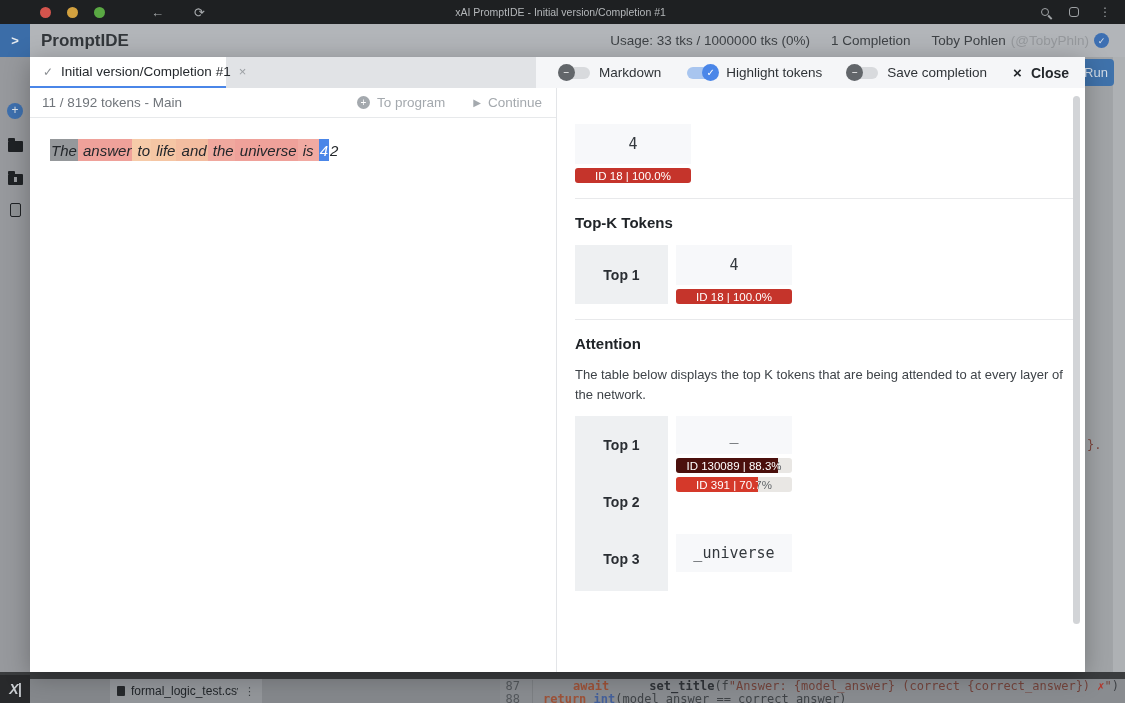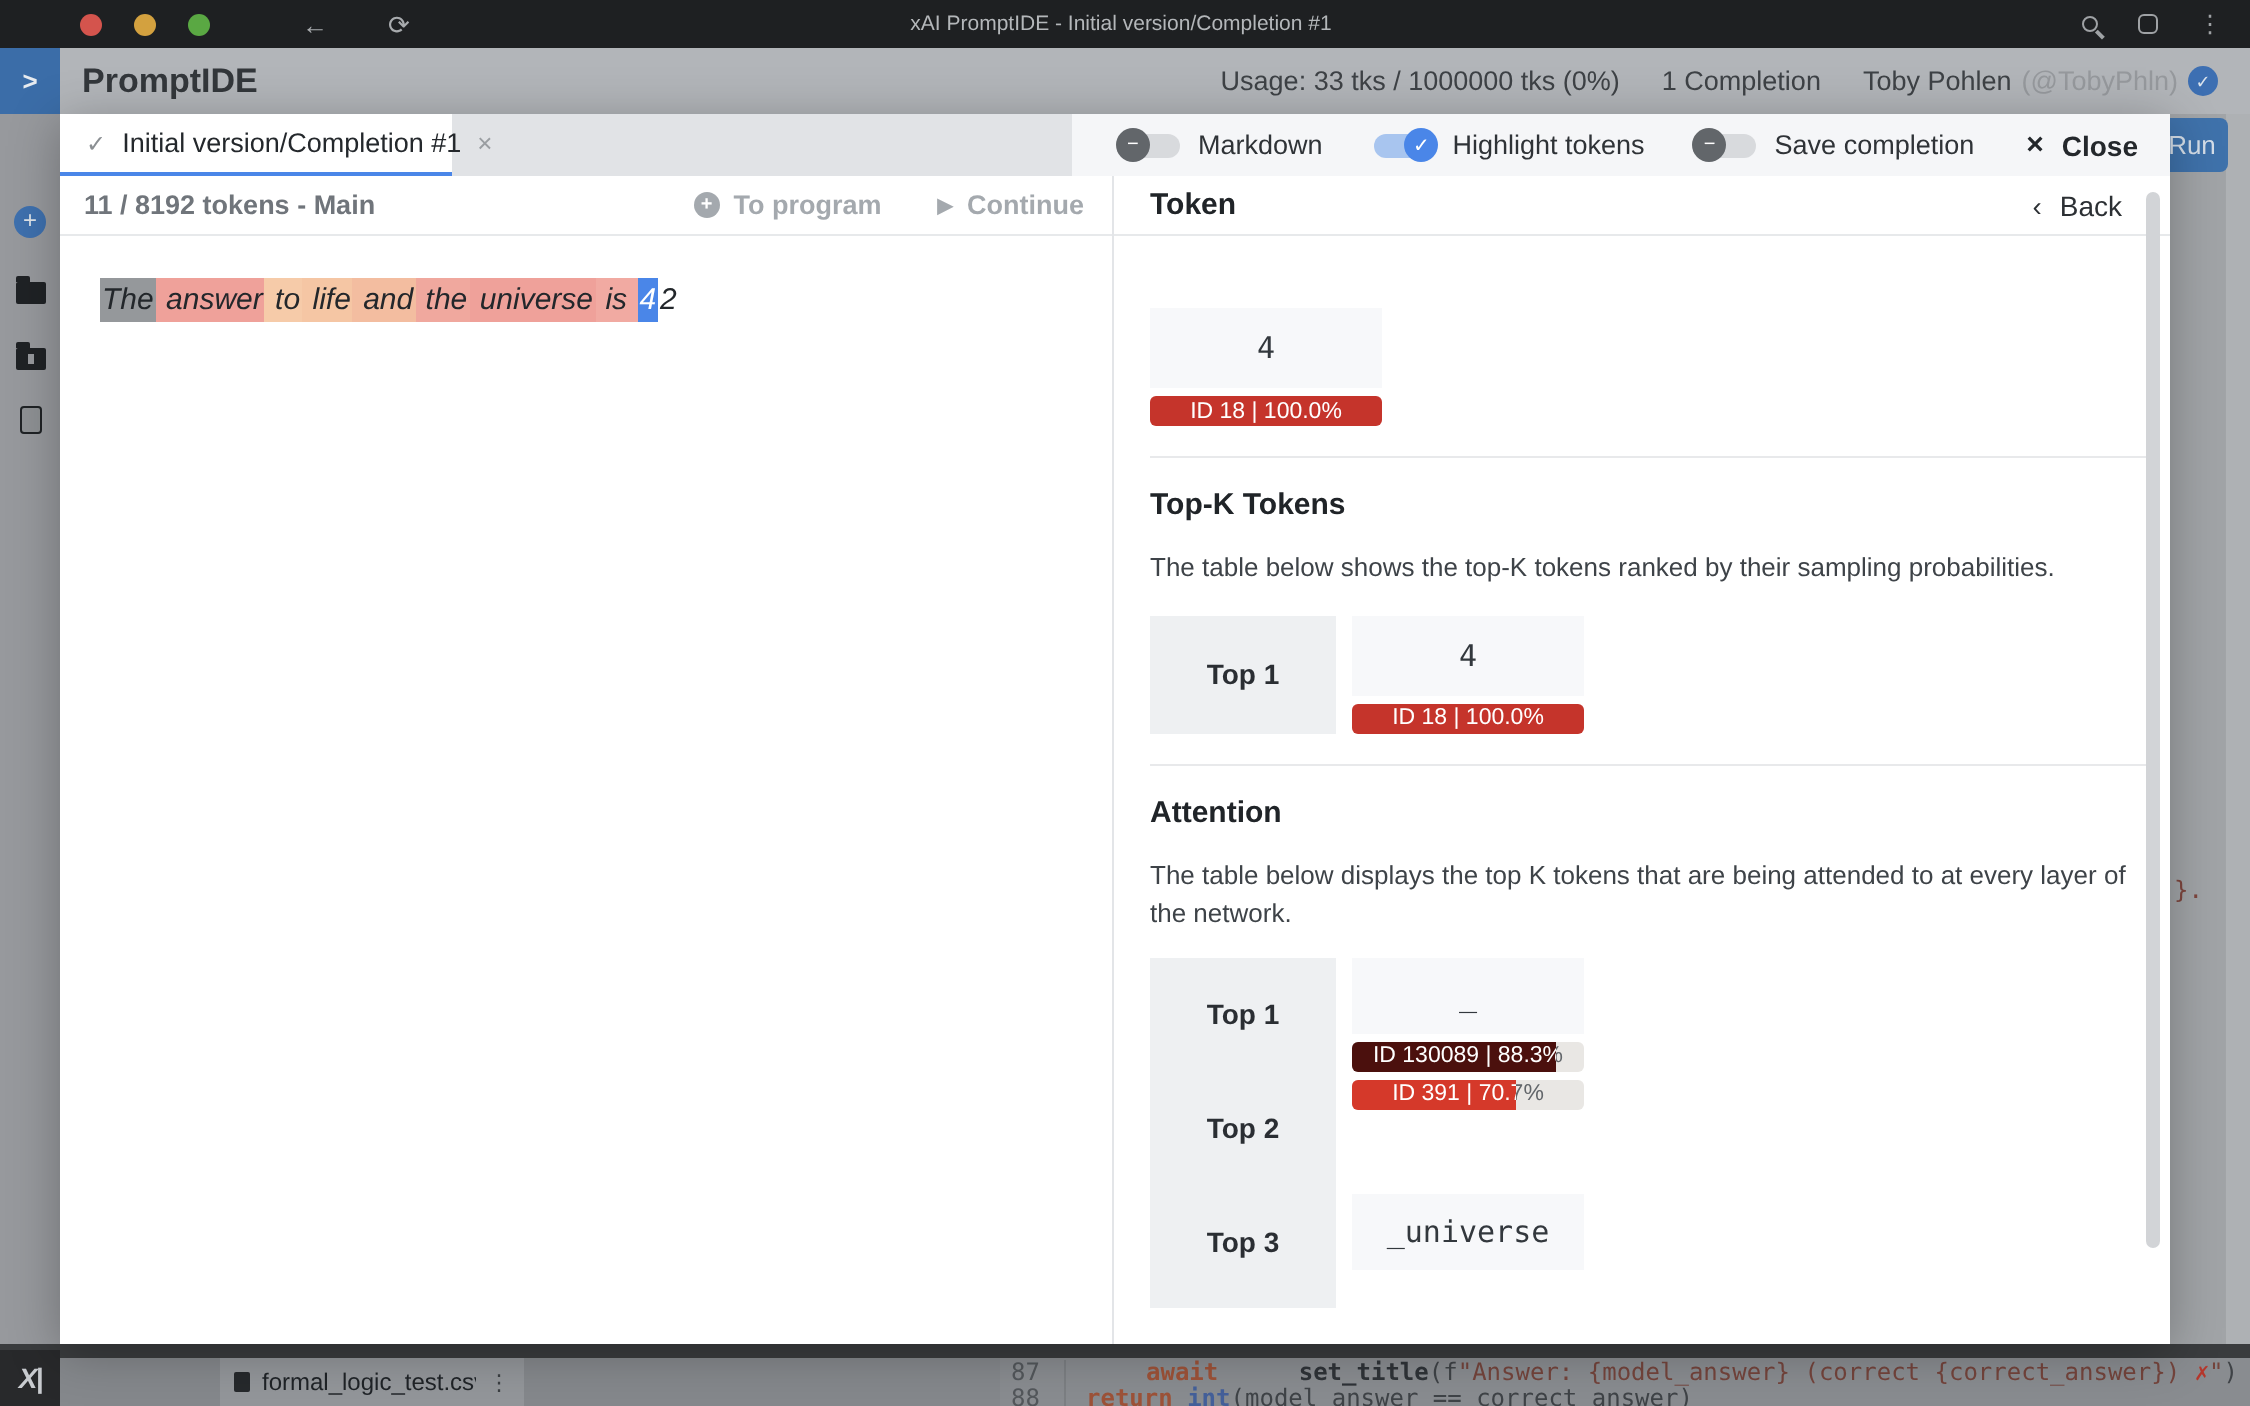--- a/index.html
+++ b/index.html
@@ -61,21 +61,21 @@
   .tgl.off .knob { left:-2px; background:#62666a; }
   .tgl.on  .knob { right:-2px; background:#4a86e8; }
   .tgl-label { font-size:13.5px; color:#2f3337; }
   .close-btn { display:flex; align-items:center; gap:9px; font-size:14px; font-weight:600; color:#24282c; }
   .close-x { font-size:15px; }
 
   .sheet-body { flex:1; display:flex; min-height:0; }
 
   
   .lpanel { width:527px; flex:none; border-right:1px solid #e3e5e8; display:flex; flex-direction:column; }
-  .lp-head { height:30px; flex:none; border-bottom:1px solid #e7e9eb; display:flex; align-items:center; padding:0 14px 0 12px;font-weight:bold; }
+  .lp-head { height:30px; flex:none; border-bottom:1px solid #e7e9eb; display:flex; align-items:center; padding:0 14px 0 12px; }
   .lp-tokens { font-size:13.5px; color:#70757b; }
   .lp-actions { margin-left:auto; display:flex; align-items:center; gap:28px; color:#a4a9ae; font-size:13.5px; }
   .act { display:flex; align-items:center; gap:7px; }
   .plus-ic { width:13px; height:13px; border-radius:50%; background:#a4a9ae; color:#fff; font-size:10px; line-height:13px; text-align:center; }
   .play-ic { font-size:10px; }
   .lp-content { padding:23px 20px; font-size:15px; font-style:italic; color:#23282c; }
   .ptoken { padding:2.5px 1px; }
 
   
   .rpanel { flex:1; position:relative; display:flex; flex-direction:column; min-width:0; }
@@ -214,38 +214,30 @@
             <span>Continue</span>
           </span>
         </span>
       </div>
       <div class="lp-content">
         <span id="prompt-line"><span class="ptoken" style="background: rgb(149, 152, 155); color: rgb(35, 39, 43);">The</span><span class="ptoken" style="background: rgb(239, 161, 154); color: rgb(35, 39, 43);"> answer</span><span class="ptoken" style="background: rgb(246, 203, 169); color: rgb(35, 39, 43);"> to</span><span class="ptoken" style="background: rgb(245, 198, 164); color: rgb(35, 39, 43);"> life</span><span class="ptoken" style="background: rgb(243, 189, 160); color: rgb(35, 39, 43);"> and</span><span class="ptoken" style="background: rgb(240, 168, 158); color: rgb(35, 39, 43);"> the</span><span class="ptoken" style="background: rgb(239, 161, 154); color: rgb(35, 39, 43);"> universe</span><span class="ptoken" style="background: rgb(241, 170, 162); color: rgb(35, 39, 43);"> is </span><span class="ptoken" style="background: rgb(74, 134, 232); color: rgb(255, 255, 255);">4</span><span class="ptoken" style="background: transparent; color: rgb(35, 39, 43);">2</span></span>
       </div>
     </div>
 
     <div class="rpanel">
-      <div class="rp-head">
-        <span class="rp-title">Token</span>
-        <span class="back-btn">
-          <span>‹</span>
-          <span>Back</span>
-        </span>
-      </div>
       <div class="rp-content">
 
         <div class="tcard" style="margin-top:16px;">
           <div class="tcard-top mono">4</div>
           <div class="badge" id="main-badge" style="background: rgb(197, 52, 43);">ID 18 | 100.0%</div>
         </div>
 
         <hr class="divider">
 
         <div class="h3">Top-K Tokens</div>
-        <p>The table below shows the top-K tokens ranked by their sampling probabilities.</p>
         <div id="topk-host">
             <div class="trow">
               <div class="tlabel">Top 1</div>
               <div class="tcard">
                 <div class="tcard-top mono">4</div>
                 <div class="badge" style="background: rgb(197, 52, 43);">ID 18 | 100.0%</div>
               </div>
             </div>
           </div>
 

